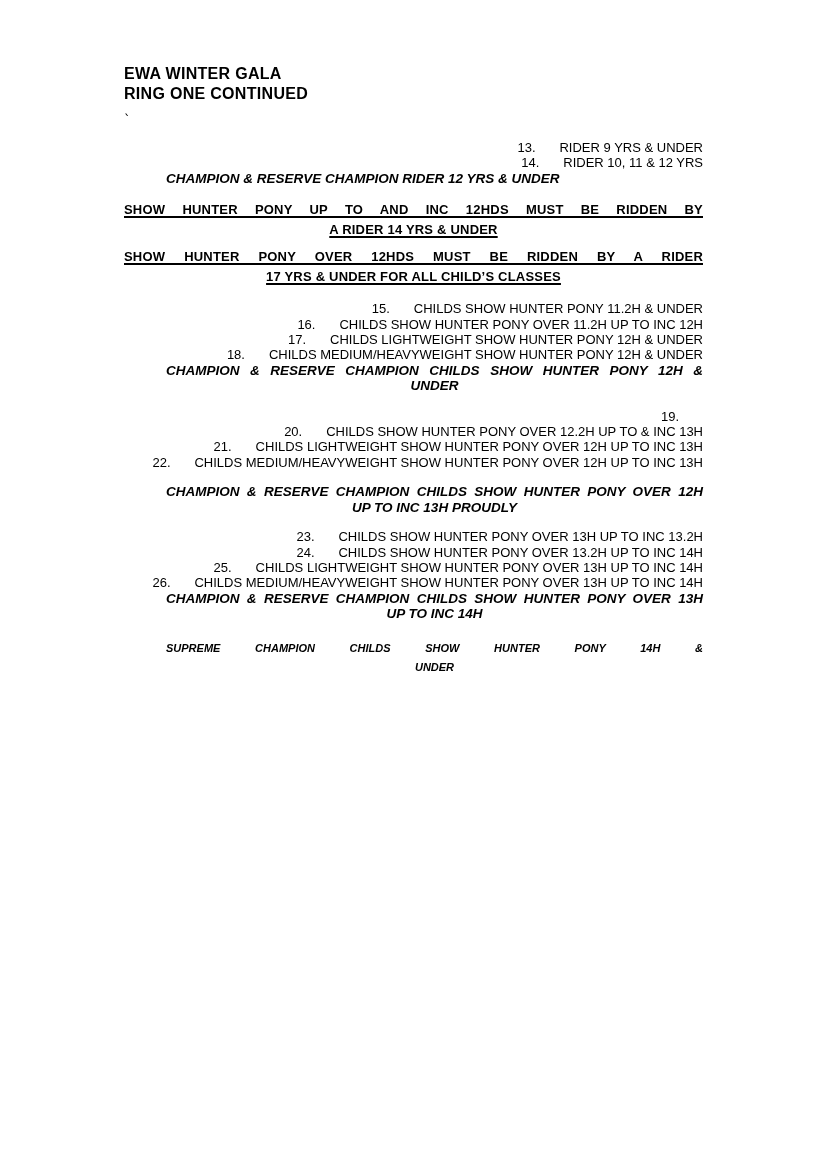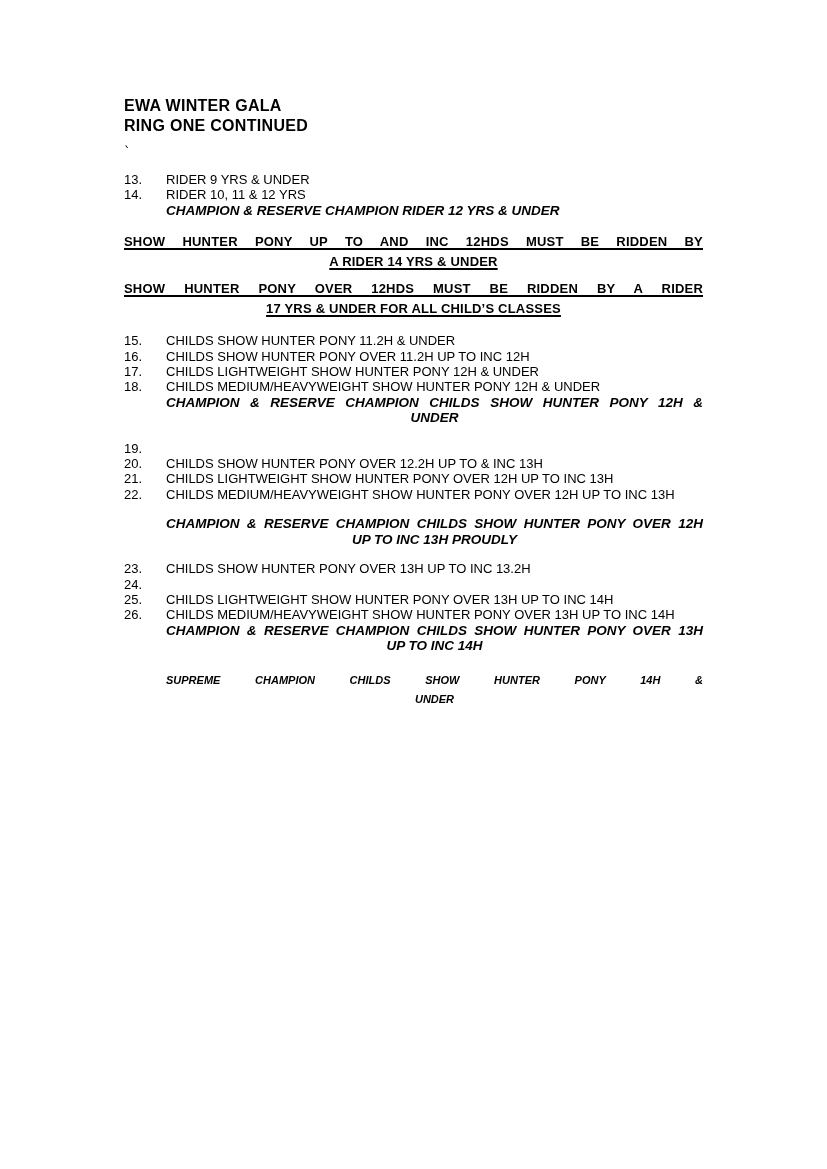--- a/index.html
+++ b/index.html
@@ -10,40 +10,41 @@
     background: #ffffff;
     color: #000000;
     font-family: "DejaVu Sans", "Liberation Sans", sans-serif;
     overflow: hidden;
   }
   .content {
     position: absolute;
     left: 124px;
     top: 0;
     width: 579px;
-    padding-top: 96px;
+    padding-top: 64px;
   }
   .doc-title {
     font-size: 16px;
     line-height: 20px;
     font-weight: bold;
     font-family: "Liberation Sans", sans-serif;
     letter-spacing: 0.3px;
   }
   .stray {
     margin-top: 8px;
     font-size: 13px;
     line-height: 15px;
   }
   .clist { margin-top: 13px; }
   .row {
     display: flex;
     font-size: 13px;
     line-height: 15.4px;
     font-family: "Liberation Sans", sans-serif;
+    justify-content: flex-end;
   }
   .num { width: 42px; flex: 0 0 42px; }
   .txt { white-space: nowrap; }
   .champ {
     font-weight: bold;
     font-style: italic;
     font-size: 13.5px;
     line-height: 15.4px;
     margin-left: 42px;
     font-family: "Liberation Sans", sans-serif;
@@ -156,20 +157,21 @@
       <div class="jlast">UP TO INC 13H PROUDLY</div>
     </div>
 
     <div class="clist mt14">
       <div class="row">
         <span class="num">23.</span>
         <span class="txt">CHILDS SHOW HUNTER PONY OVER 13H UP TO INC 13.2H</span>
       </div>
       <div class="row">
         <span class="num">24.</span>
+        <span class="txt">CHILDS SHOW HUNTER PONY OVER 13.2H UP TO INC 14H</span>
       </div>
       <div class="row">
         <span class="num">25.</span>
         <span class="txt">CHILDS LIGHTWEIGHT SHOW HUNTER PONY OVER 13H UP TO INC 14H</span>
       </div>
       <div class="row">
         <span class="num">26.</span>
         <span class="txt">CHILDS MEDIUM/HEAVYWEIGHT SHOW HUNTER PONY OVER 13H UP TO INC 14H</span>
       </div>
       <div class="champ">

